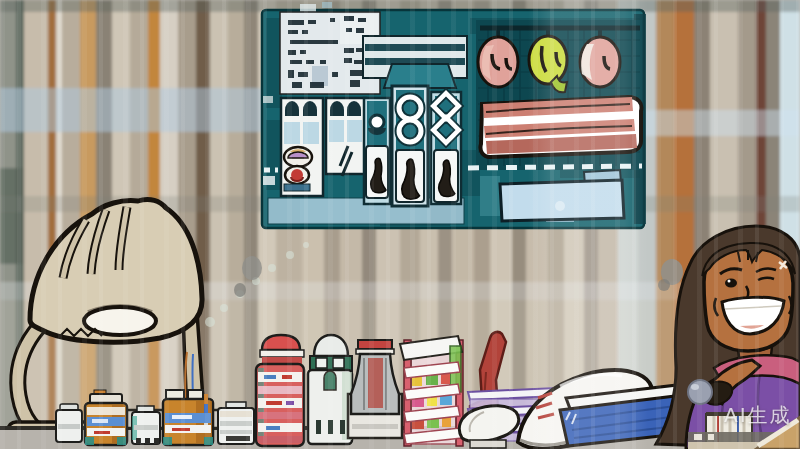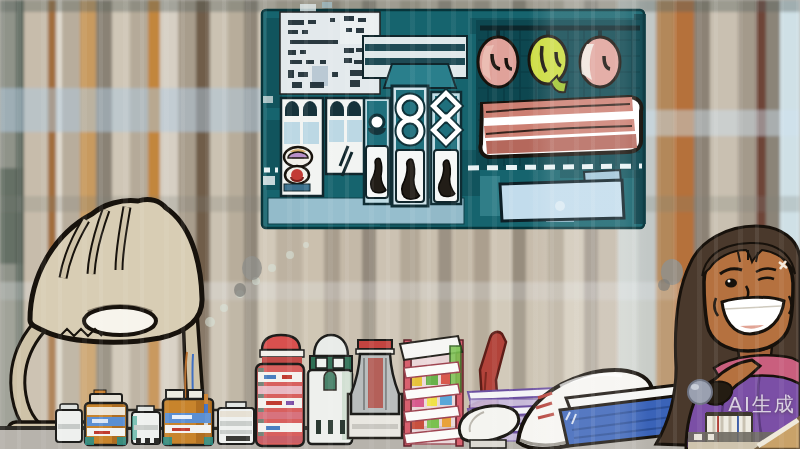--- a/index.html
+++ b/index.html
@@ -1,22 +1,22 @@
 <!DOCTYPE html>
 <html style="--board_teal: #16646e; --board_dark: #0d4750; --board_light: #bcd8e4; --card_white: #e3e9ec; --sign_blue: #c2dcec; --fruit_pink: #e0a29a; --fruit_green: #cbdc3e; --bacon_pink: #cc7f72; --lamp_beige: #cfc3a8; --counter_gray: #b7b3ac; --bottle_amber: #c8842c; --label_blue: #5b8fd2; --jar_red: #d8605e; --bottle_green: #2e6f54; --rack_pink: #d8606e; --stand_red: #b2433a; --shoe_white: #f6f5f1; --swoosh_red: #a93a34; --book_blue: #3a63b8; --shelf_purple: #cabce0; --skin: #b5713f; --hair: #4a392c; --shirt_purple: #7b4fa6; --collar_pink: #c95f7e; --ball_gray: #9aa0b0;"><head>
 <meta charset="utf-8">
 <style>
   html,body{margin:0;padding:0;background:#222;}
   .scene{position:relative;width:800px;height:449px;overflow:hidden;
          background:var(--counter_gray,#b7b3ac);
          font-family:"DejaVu Sans",sans-serif;}
   .scene svg{position:absolute;left:0;top:0;}
-  .watermark{position:absolute;left:724px;top:391px;width:76px;
+  .watermark{position:absolute;left:724px;top:402px;width:76px;
     font:20px "DejaVu Sans",sans-serif;color:rgba(255,255,255,.75);
-    letter-spacing:2px;text-shadow:0 1px 3px rgba(60,50,40,.5);pointer-events:none;text-align:center;}
+    letter-spacing:2px;text-shadow:0 1px 3px rgba(60,50,40,.5);pointer-events:none;}
   .glitch-overlay{position:absolute;left:0;top:0;width:800px;height:449px;pointer-events:none;
     background:
       linear-gradient(90deg,transparent 0 66%,rgba(255,255,255,.14) 69% 78%,transparent 81%),
       repeating-linear-gradient(90deg,rgba(255,255,255,.06) 0 5px,transparent 5px 17px,
         rgba(255,255,255,.08) 17px 21px,transparent 21px 41px);}
 </style>
 </head>
 <body>
 
 <div class="scene">

